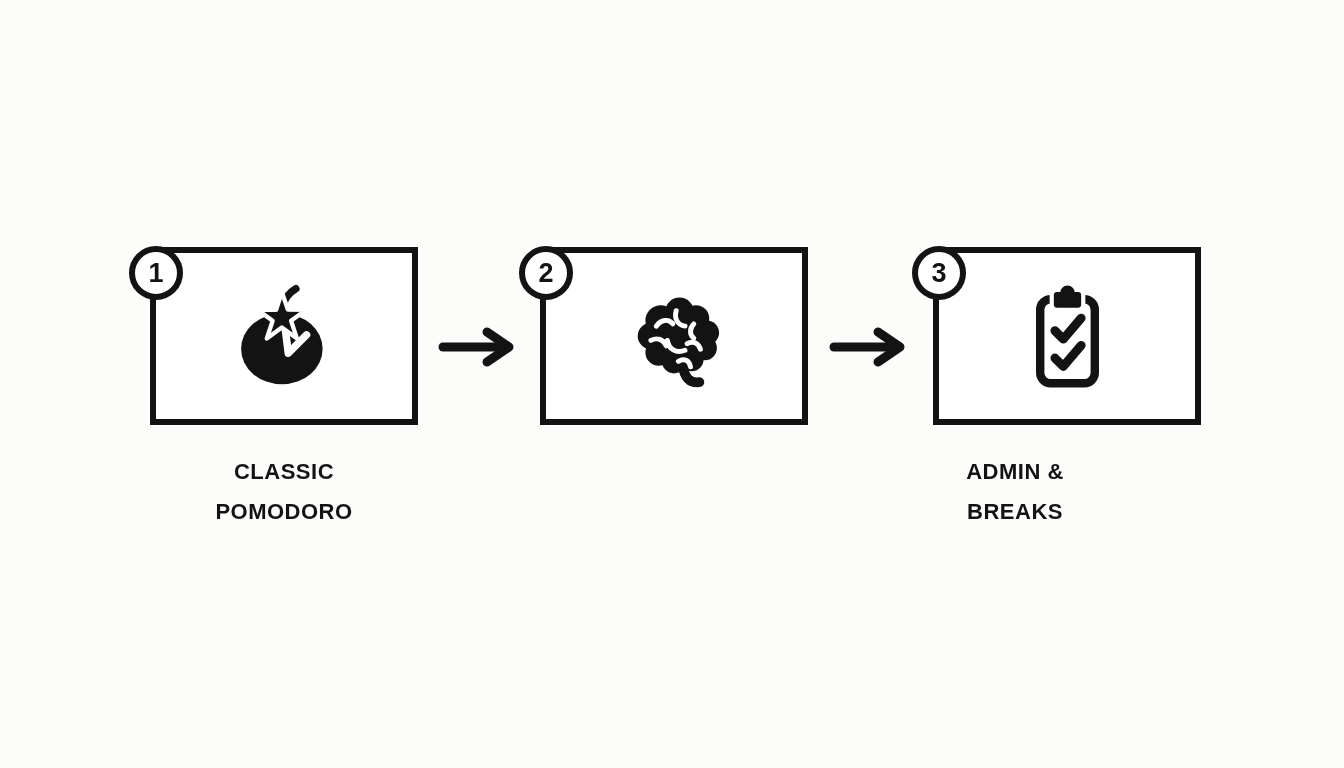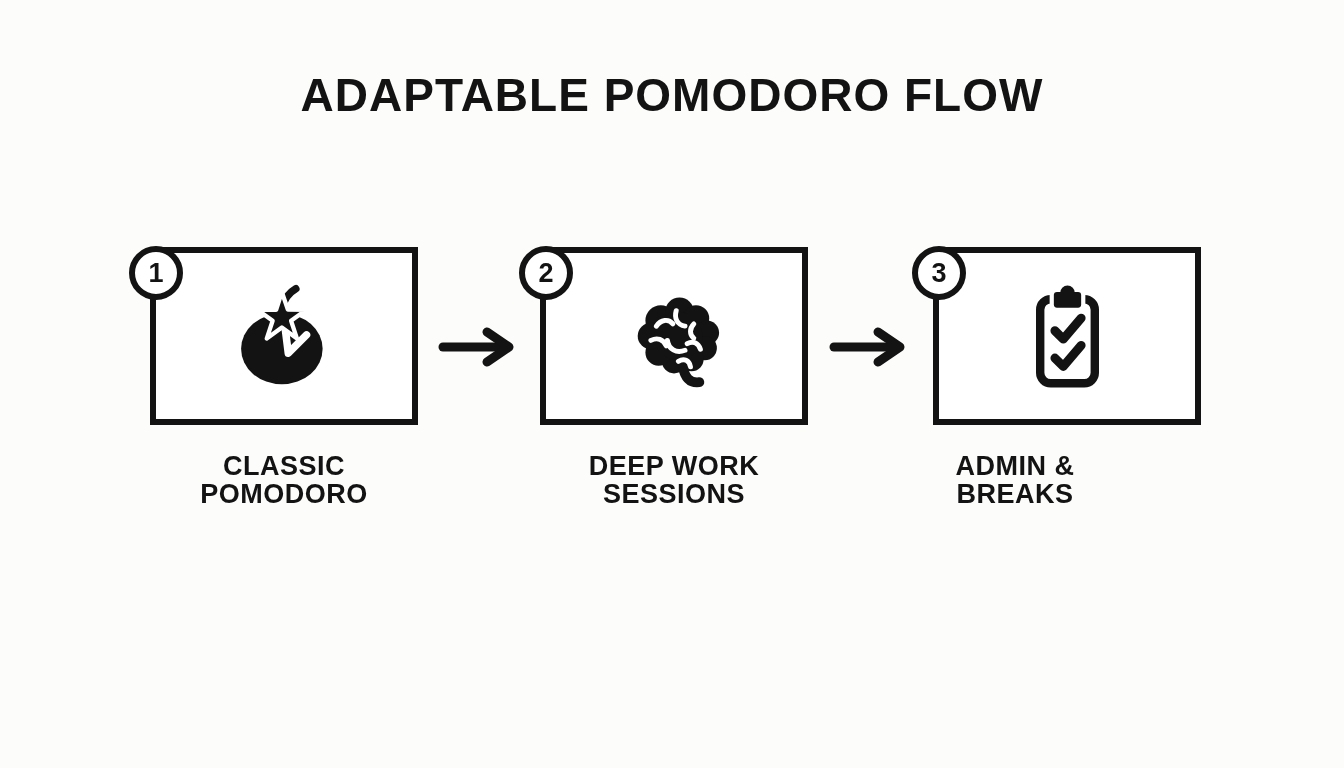--- a/index.html
+++ b/index.html
@@ -68,37 +68,36 @@
     width: 84px;
     height: 46px;
   }
   .arrow.a1 { left: 437px; }
   .arrow.a2 { left: 828px; }
   .step-label {
     position: absolute;
     top: 452px;
     width: 320px;
     text-align: center;
-    font-size: 27px;
-    line-height: 28px;
+    font-size: 22px;
+    line-height: 40px;
     font-weight: bold;
     letter-spacing: 0.5px;
     white-space: pre-line;
     color: #131313;
   }
   .step-label.l1 { left: 124px; }
   .step-label.l2 { left: 514px; }
   .step-label.l3 { left: 855px; }
 </style>
 </head>
 <body>
 
 <div class="canvas">
 
-  <div class="title">ADAPTABLE POMODORO FLOW</div>
 
   <div class="step-box s1">
     <div class="badge">1</div>
     <svg class="icon" width="118" height="112" viewBox="0 0 110 100">
       <path d="M53 24 C55 16 59 10 66 6" stroke="#131313" stroke-width="7" fill="none" stroke-linecap="round"></path>
       <ellipse cx="53" cy="62" rx="38" ry="33" fill="#131313"></ellipse>
       <polyline points="56,42 59,66 76,49" stroke="#ffffff" stroke-width="7" fill="none" stroke-linecap="round" stroke-linejoin="round"></polyline>
       <polygon points="53,57 47.7,40.3 30.2,40.4 44.4,30.2 38.9,13.6 53,23.5 67.1,13.6 61.6,30.2 75.8,40.4 58.3,40.3" fill="#131313" stroke="#ffffff" stroke-width="4" stroke-linejoin="round" transform="rotate(36 53 33)"></polygon>
     </svg>
   </div>
@@ -148,18 +147,16 @@
       <rect x="33" y="12" width="34" height="18" fill="#ffffff"></rect>
       <circle cx="50" cy="14" r="7" fill="#131313"></circle>
       <rect x="37" y="13" width="26" height="15" rx="3" fill="#131313"></rect>
       <polyline points="38,50 46,58 63,38" stroke="#131313" stroke-width="8.5" fill="none" stroke-linecap="round" stroke-linejoin="round"></polyline>
       <polyline points="38,76 46,84 63,64" stroke="#131313" stroke-width="8.5" fill="none" stroke-linecap="round" stroke-linejoin="round"></polyline>
     </svg>
   </div>
 
   <div class="step-label l1">CLASSIC
 POMODORO</div>
-  <div class="step-label l2">DEEP WORK
-SESSIONS</div>
   <div class="step-label l3">ADMIN &amp;
 BREAKS</div>
 
 </div>
 
 </body></html>

